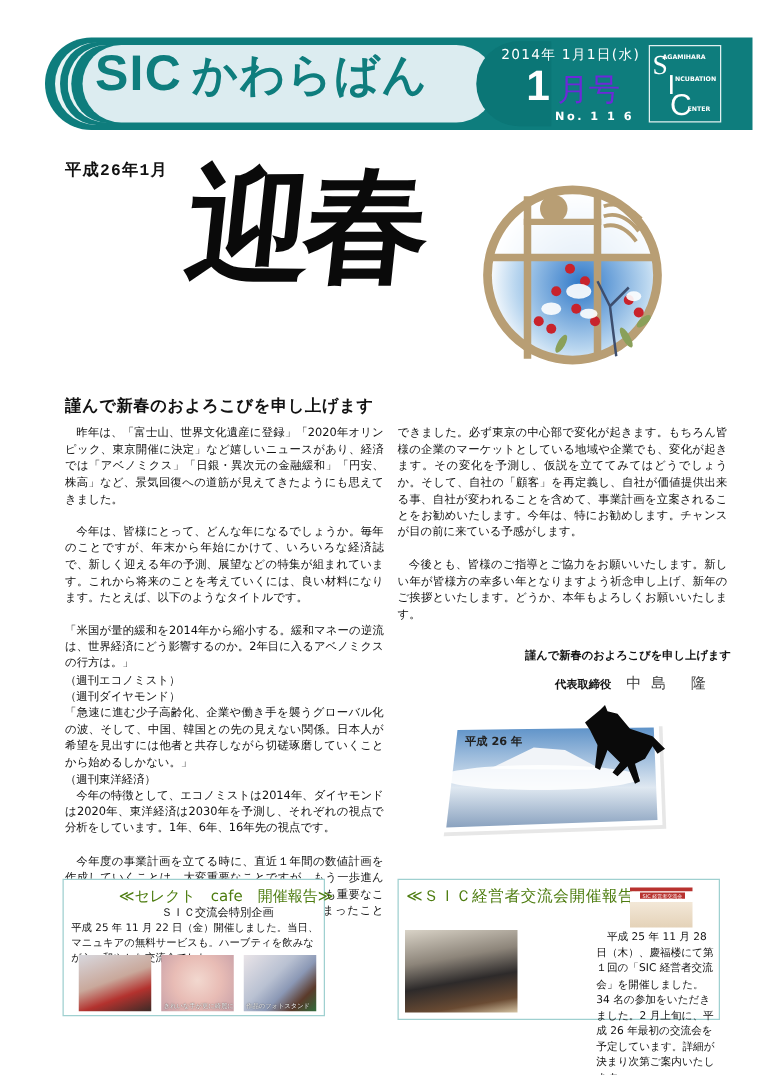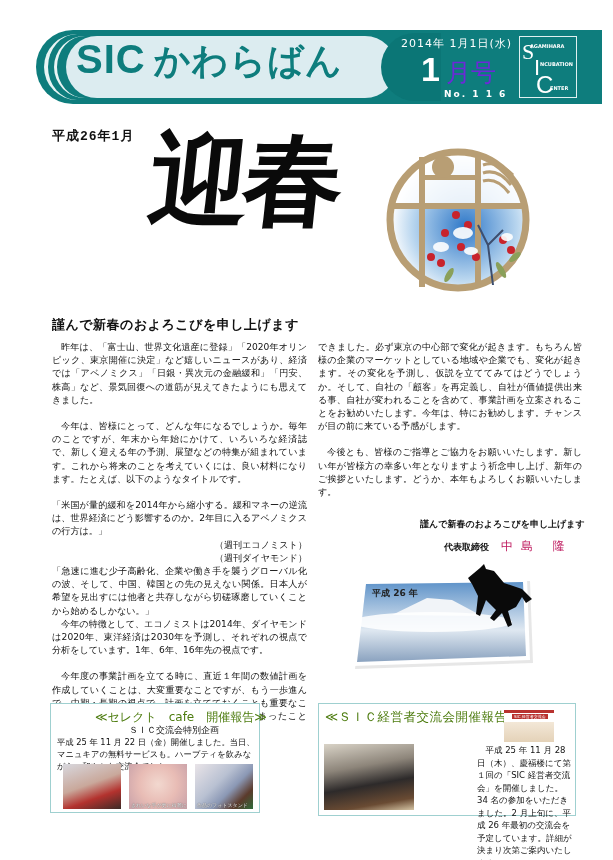--- a/index.html
+++ b/index.html
@@ -36,25 +36,25 @@
   .geishun { position: absolute; left: 150px; top: 125px; font-family: "DejaVu Serif", serif; font-weight: 900; font-size: 100px; line-height: 110px; color: #0a0a0a; letter-spacing: -6px; transform: skewX(-6deg); }
   .emblem { position: absolute; left: 383px; top: 145px; width: 150px; height: 150px; }
   .greeting { position: absolute; left: 52px; top: 316px; font-family: "DejaVu Serif", serif; font-weight: 700; font-size: 13px; color: #111; letter-spacing: 0.5px; }
 
   
   .col { position: absolute; font-size: 9.1px; line-height: 13.2px; color: #111; text-align: justify; }
   .col-left { left: 52px; top: 341px; width: 255px; }
   .col-right { left: 318px; top: 341px; width: 264px; }
   .col p { margin-bottom: 13px; text-indent: 1em; }
   .col p.quote { text-indent: 0; margin-bottom: 0; }
-  .col .src { display: block; text-align: right; margin-bottom: 0; }
+  .col .src { display: block; margin-bottom: 0; }
   .col .q-block { }
   .signature { position: absolute; left: 420px; top: 518px; font-size: 9px; font-weight: 700; color: #111; white-space: nowrap; }
   .sig2 { position: absolute; left: 444px; top: 538px; font-size: 9px; font-weight: 700; white-space: nowrap; }
-  .sig2 .name { font-family: "DejaVu Serif", serif; font-weight: 400; color: #be185d; font-size: 12px; margin-left: 12px; letter-spacing: 8px; }
+  .sig2 .name { font-family: "DejaVu Serif", serif; font-weight: 400; color: #404040; font-size: 12px; margin-left: 12px; letter-spacing: 8px; }
 
   .postcard { position: absolute; left: 352px; top: 560px; width: 210px; height: 115px; }
 
   
   .box { position: absolute; border: 1px solid #9fd0d0; background: #fff; }
   .box-left { left: 50px; top: 703px; width: 210px; height: 110px; }
   .box-right { left: 318px; top: 703px; width: 258px; height: 113px; }
   .box-title { position: absolute; font-size: 12px; color: #4d7c0f; white-space: nowrap; text-align: center; }
   .box-left .box-title { left: 44px; top: 5px; }
   .box-left .box-sub { position: absolute; left: 78px; top: 20px; font-size: 9px; white-space: nowrap; }
@@ -143,20 +143,21 @@
 <div class="greeting">謹んで新春のおよろこびを申し上げます</div>
 
 <div class="col col-left">
   <p>昨年は、「富士山、世界文化遺産に登録」「2020年オリンピック、東京開催に決定」など嬉しいニュースがあり、経済では「アベノミクス」「日銀・異次元の金融緩和」「円安、株高」など、景気回復への道筋が見えてきたようにも思えてきました。</p>
   <p>今年は、皆様にとって、どんな年になるでしょうか。毎年のことですが、年末から年始にかけて、いろいろな経済誌で、新しく迎える年の予測、展望などの特集が組まれています。これから将来のことを考えていくには、良い材料になります。たとえば、以下のようなタイトルです。</p>
   <div class="q-block">
     <p class="quote">「米国が量的緩和を2014年から縮小する。緩和マネーの逆流は、世界経済にどう影響するのか。2年目に入るアベノミクスの行方は。」</p>
     <span class="src">（週刊エコノミスト）</span>
     <span class="src">（週刊ダイヤモンド）</span>
     <p class="quote">「急速に進む少子高齢化、企業や働き手を襲うグローバル化の波、そして、中国、韓国との先の見えない関係。日本人が希望を見出すには他者と共存しながら切磋琢磨していくことから始めるしかない。」</p>
+    <span class="src">（週刊東洋経済）</span>
   </div>
   <p>今年の特徴として、エコノミストは2014年、ダイヤモンドは2020年、東洋経済は2030年を予測し、それぞれの視点で分析をしています。1年、6年、16年先の視点です。</p>
   <p>今年度の事業計画を立てる時に、直近１年間の数値計画を作成していくことは、大変重要なことですが、もう一歩進んで、中期・長期の視点で、計画を立てておくことも重要なことです。今年は、東京オリンピックの開催が決まったことで、2020年という分かりやすい目標が</p>
 </div>
 
 <div class="col col-right">
   <p style="text-indent:0">できました。必ず東京の中心部で変化が起きます。もちろん皆様の企業のマーケットとしている地域や企業でも、変化が起きます。その変化を予測し、仮説を立ててみてはどうでしょうか。そして、自社の「顧客」を再定義し、自社が価値提供出来る事、自社が変われることを含めて、事業計画を立案されることをお勧めいたします。今年は、特にお勧めします。チャンスが目の前に来ている予感がします。</p>
   <p>今後とも、皆様のご指導とご協力をお願いいたします。新しい年が皆様方の幸多い年となりますよう祈念申し上げ、新年のご挨拶といたします。どうか、本年もよろしくお願いいたします。</p>
 </div>
 <div class="signature">謹んで新春のおよろこびを申し上げます</div>

